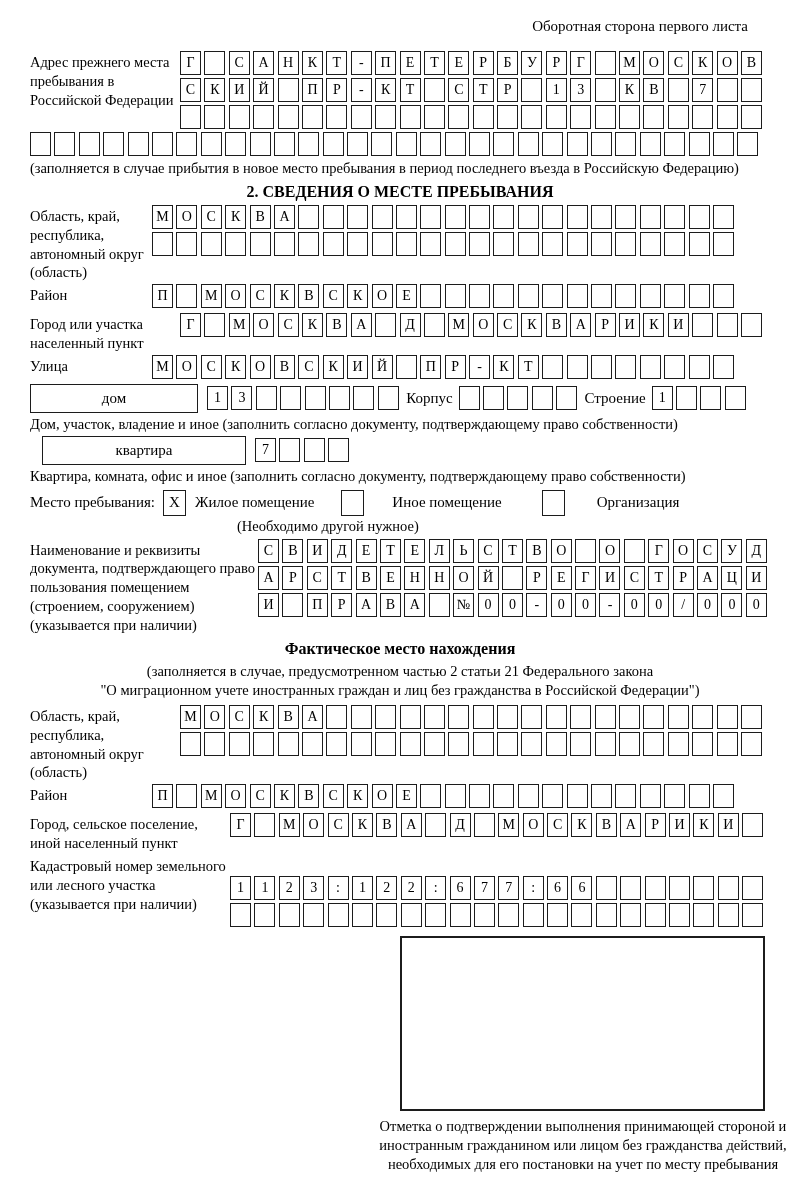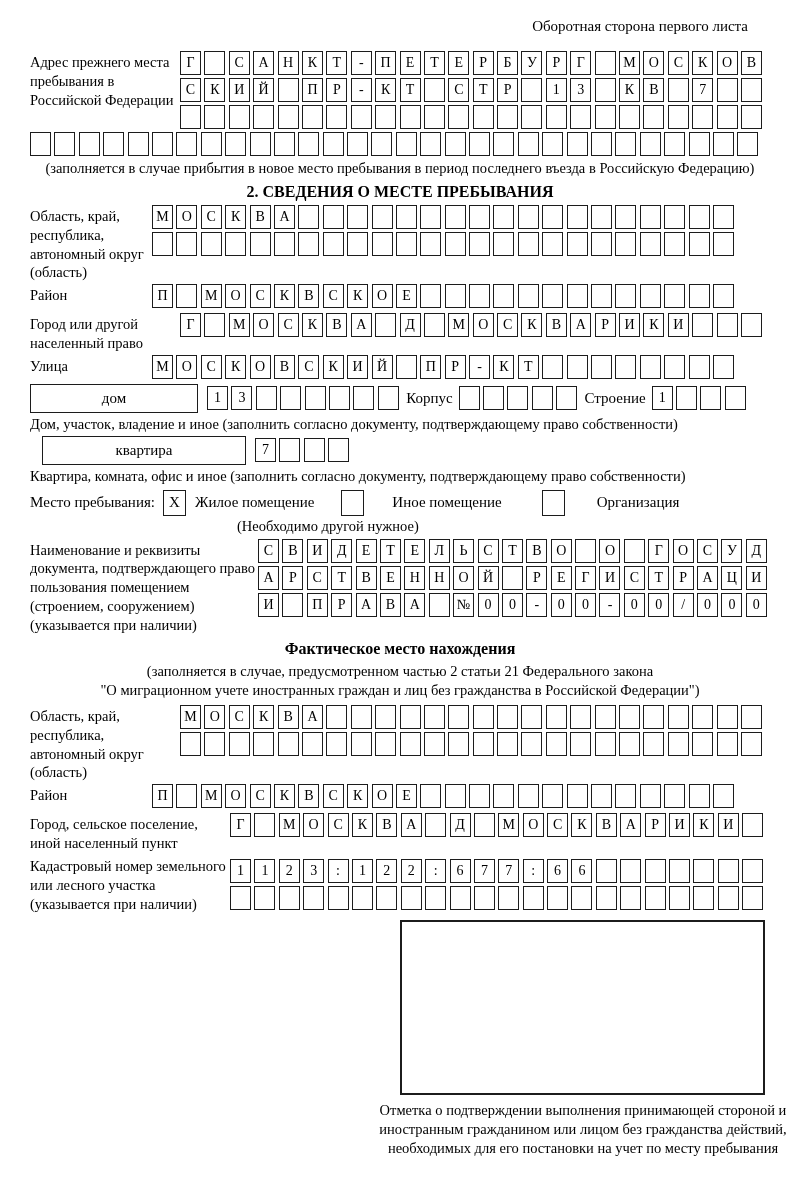--- a/index.html
+++ b/index.html
@@ -16,21 +16,21 @@
   .w150{width:150px;} .w122{width:122px;} .w200{width:200px;} .w225{width:228px;}
   .rows{flex:1 1 auto;}
 
   .crow{white-space:nowrap;line-height:0;margin-bottom:3px;}
   .cell{
     display:inline-block;box-sizing:border-box;width:21px;height:24px;
     border:1.6px solid #1c1c1c;margin-right:3.4px;text-align:center;
     line-height:21px;font-size:14px;vertical-align:top;background:#fff;
   }
   .note{font-size:14.5px;line-height:1.3;}
-  .center{text-align:center;}
+  .center{text-align:left;}
   .sec-title{font-weight:bold;font-size:16px;text-align:center;margin:5px 0 4px 0;}
 
   .house-line{display:flex;align-items:center;margin:2px 0 2px 0;}
   .wide-box{
     box-sizing:border-box;border:1.6px solid #1c1c1c;height:29px;
     display:flex;align-items:center;justify-content:center;font-size:15px;background:#fff;
   }
   .wb-house{width:168px;margin-right:9px;}
   .wb-flat{width:204px;margin-right:9px;margin-left:12px;}
   .inline-lbl{font-size:15px;margin:0 6px 0 4px;line-height:29px;}
@@ -38,21 +38,21 @@
 
   .stay-line{display:flex;align-items:center;margin:4px 0 2px 0;font-size:15px;}
   .checkbox{
     display:inline-block;box-sizing:border-box;width:23px;height:26px;
     border:1.6px solid #1c1c1c;text-align:center;line-height:23px;font-size:15px;background:#fff;
   }
   .stay-note{font-size:14.5px;margin:1px 0 4px 207px;}
 
   .fact-note{font-size:14.5px;line-height:1.35;text-align:center;}
 
-  .offset-rows{margin-top:4px;}
+  .offset-rows{margin-top:21px;}
 
   .stamp-box{
     box-sizing:border-box;width:365px;height:175px;border:2px solid #1c1c1c;
     margin:6px 0 6px 370px;background:#fff;
   }
   .stamp-caption{width:446px;margin-left:330px;text-align:center;font-size:14.5px;line-height:1.32;}
   .mb2{margin-bottom:2px;} .mb4{margin-bottom:4px;}
 </style>
 </head>
 <body>
@@ -83,21 +83,21 @@
   </div>
 
   <div class="frow mb2">
     <div class="flabel w122">Район</div>
     <div class="rows">
       <div class="crow"><span class="cell">П</span><span class="cell"></span><span class="cell">М</span><span class="cell">О</span><span class="cell">С</span><span class="cell">К</span><span class="cell">В</span><span class="cell">С</span><span class="cell">К</span><span class="cell">О</span><span class="cell">Е</span><span class="cell"></span><span class="cell"></span><span class="cell"></span><span class="cell"></span><span class="cell"></span><span class="cell"></span><span class="cell"></span><span class="cell"></span><span class="cell"></span><span class="cell"></span><span class="cell"></span><span class="cell"></span><span class="cell"></span></div>
     </div>
   </div>
 
   <div class="frow mb2">
-    <div class="flabel w150">Город или другой населенный право</div>
+    <div class="flabel w150">Город или участка населенный пункт</div>
     <div class="rows">
       <div class="crow"><span class="cell">Г</span><span class="cell"></span><span class="cell">М</span><span class="cell">О</span><span class="cell">С</span><span class="cell">К</span><span class="cell">В</span><span class="cell">А</span><span class="cell"></span><span class="cell">Д</span><span class="cell"></span><span class="cell">М</span><span class="cell">О</span><span class="cell">С</span><span class="cell">К</span><span class="cell">В</span><span class="cell">А</span><span class="cell">Р</span><span class="cell">И</span><span class="cell">К</span><span class="cell">И</span><span class="cell"></span><span class="cell"></span><span class="cell"></span></div>
     </div>
   </div>
 
   <div class="frow mb2">
     <div class="flabel w122">Улица</div>
     <div class="rows">
       <div class="crow"><span class="cell">М</span><span class="cell">О</span><span class="cell">С</span><span class="cell">К</span><span class="cell">О</span><span class="cell">В</span><span class="cell">С</span><span class="cell">К</span><span class="cell">И</span><span class="cell">Й</span><span class="cell"></span><span class="cell">П</span><span class="cell">Р</span><span class="cell">-</span><span class="cell">К</span><span class="cell">Т</span><span class="cell"></span><span class="cell"></span><span class="cell"></span><span class="cell"></span><span class="cell"></span><span class="cell"></span><span class="cell"></span><span class="cell"></span></div>
     </div>

